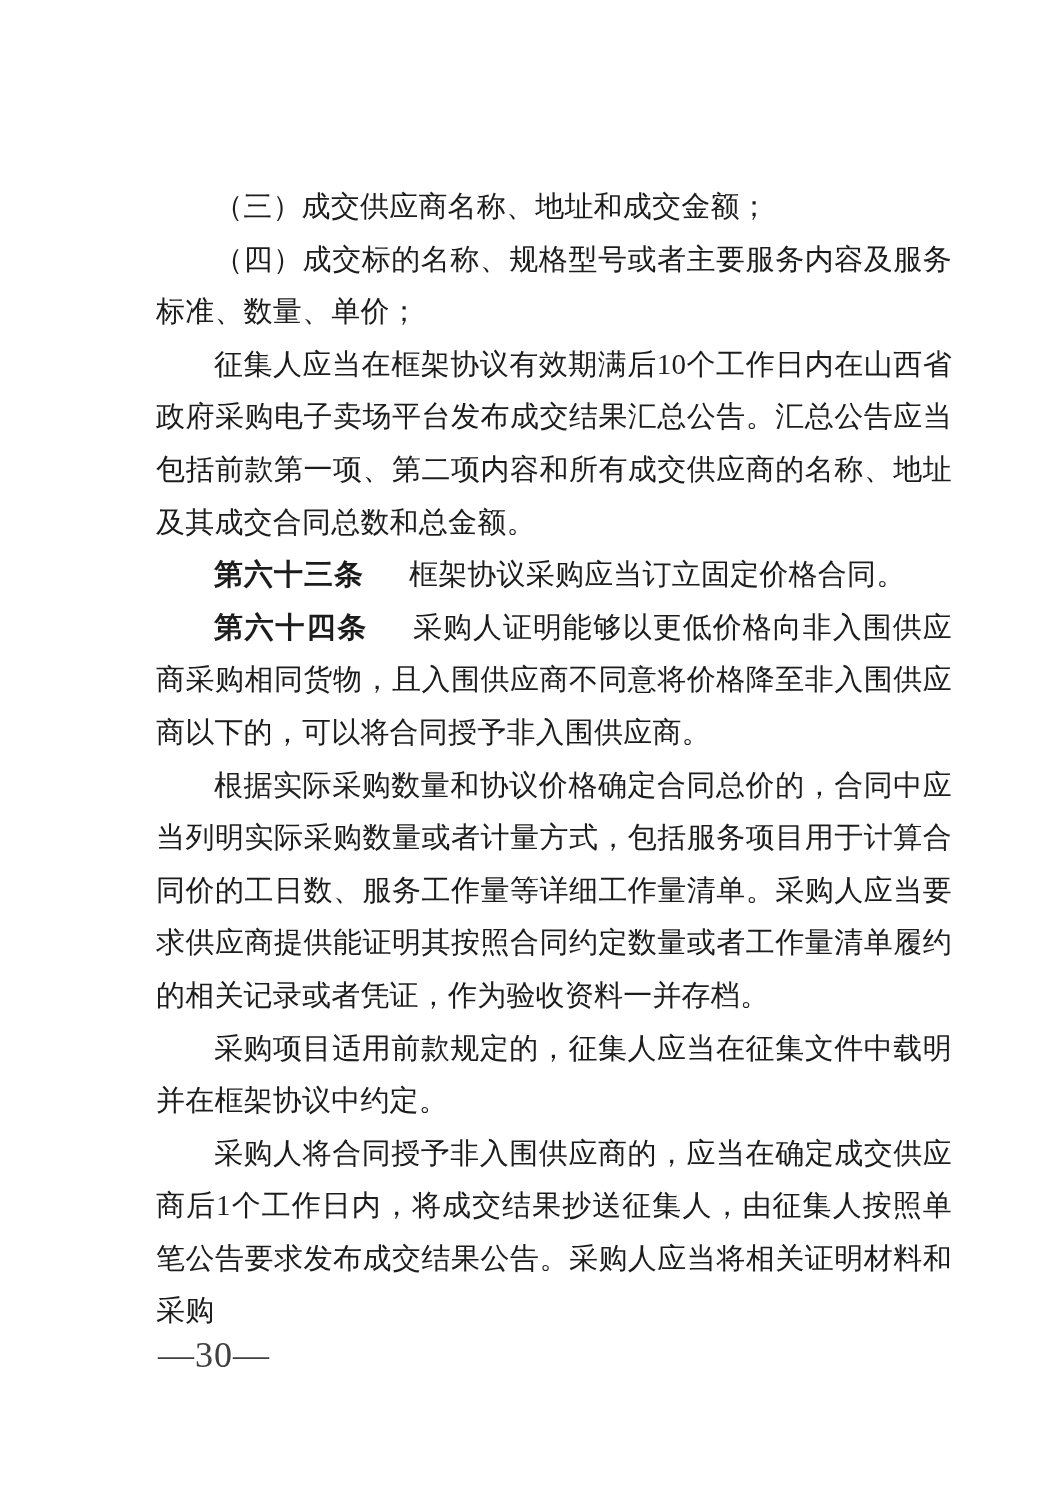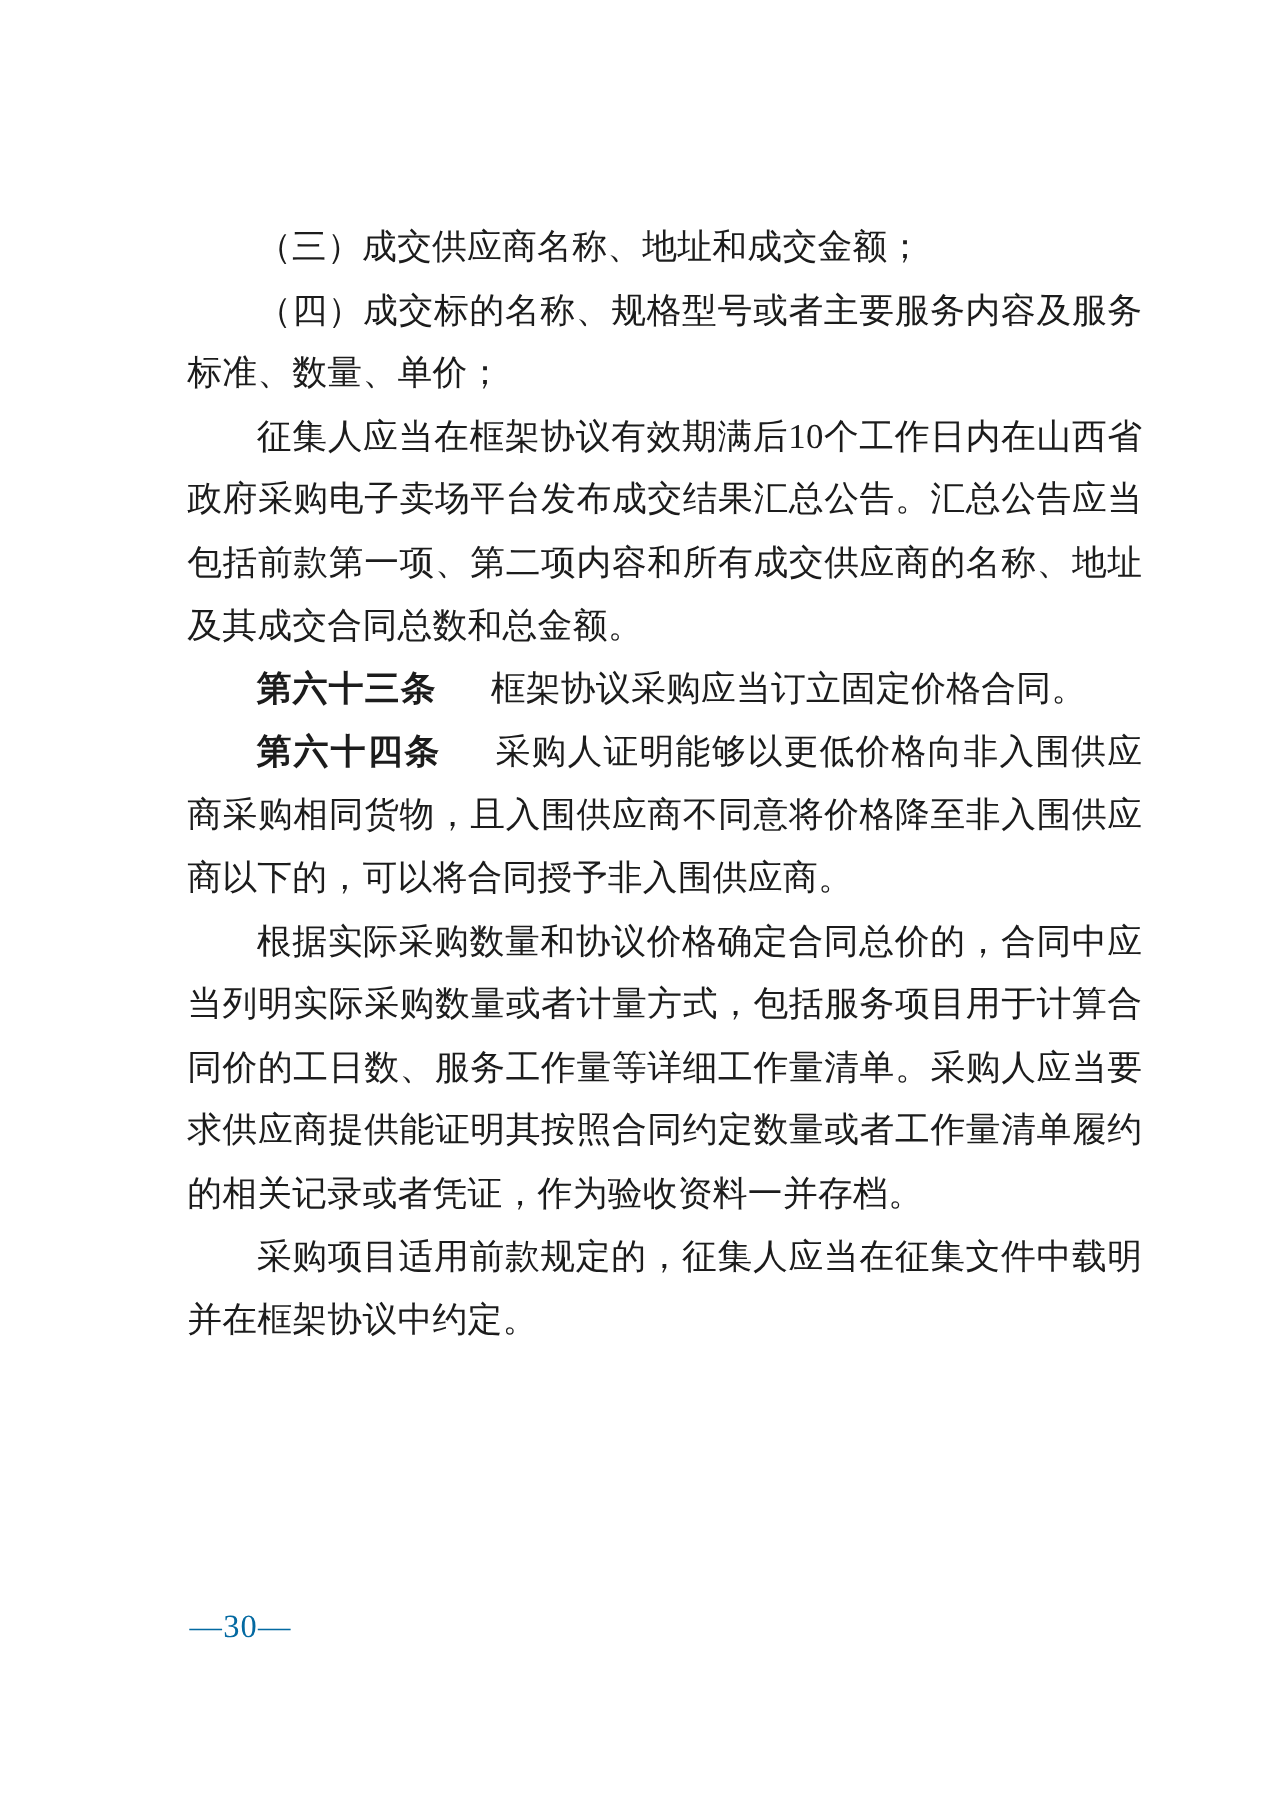--- a/index.html
+++ b/index.html
@@ -40,37 +40,38 @@
   .term {
     font-weight: bold;
     font-family: "Liberation Sans", "DejaVu Sans", sans-serif;
     margin-right: 1.55em;
     letter-spacing: 1px;
   }
   .page-number {
     position: absolute;
     left: 158px;
     top: 1338px;
-    font-size: 27px;
+    font-size: 36px;
     line-height: 34px;
     letter-spacing: 1px;
-    color: #0369a1;
+    color: #404040;
     font-family: "Liberation Serif", "DejaVu Serif", serif;
   }
 </style>
 </head>
 <body>
 
 <div class="page">
 
   <div class="doc-body">
       <p class="para"><span>（三）成交供应商名称、地址和成交金额；</span></p>
       <p class="para"><span>（四）成交标的名称、规格型号或者主要服务内容及服务标准、数量、单价；</span></p>
       <p class="para"><span>征集人应当在框架协议有效期满后10个工作日内在山西省政府采购电子卖场平台发布成交结果汇总公告。汇总公告应当包括前款第一项、第二项内容和所有成交供应商的名称、地址及其成交合同总数和总金额。</span></p>
       <p class="para"><b class="term">第六十三条</b><span>框架协议采购应当订立固定价格合同。</span></p>
       <p class="para"><b class="term">第六十四条</b><span>采购人证明能够以更低价格向非入围供应商采购相同货物，且入围供应商不同意将价格降至非入围供应商以下的，可以将合同授予非入围供应商。</span></p>
       <p class="para"><span>根据实际采购数量和协议价格确定合同总价的，合同中应当列明实际采购数量或者计量方式，包括服务项目用于计算合同价的工日数、服务工作量等详细工作量清单。采购人应当要求供应商提供能证明其按照合同约定数量或者工作量清单履约的相关记录或者凭证，作为验收资料一并存档。</span></p>
       <p class="para"><span>采购项目适用前款规定的，征集人应当在征集文件中载明并在框架协议中约定。</span></p>
+      <p class="para"><span>采购人将合同授予非入围供应商的，应当在确定成交供应商后1个工作日内，将成交结果抄送征集人，由征集人按照单笔公告要求发布成交结果公告。采购人应当将相关证明材料和采购</span></p>
     </div>
 
   <div class="page-number">—30—</div>
 
 </div>
 
 </body></html>

